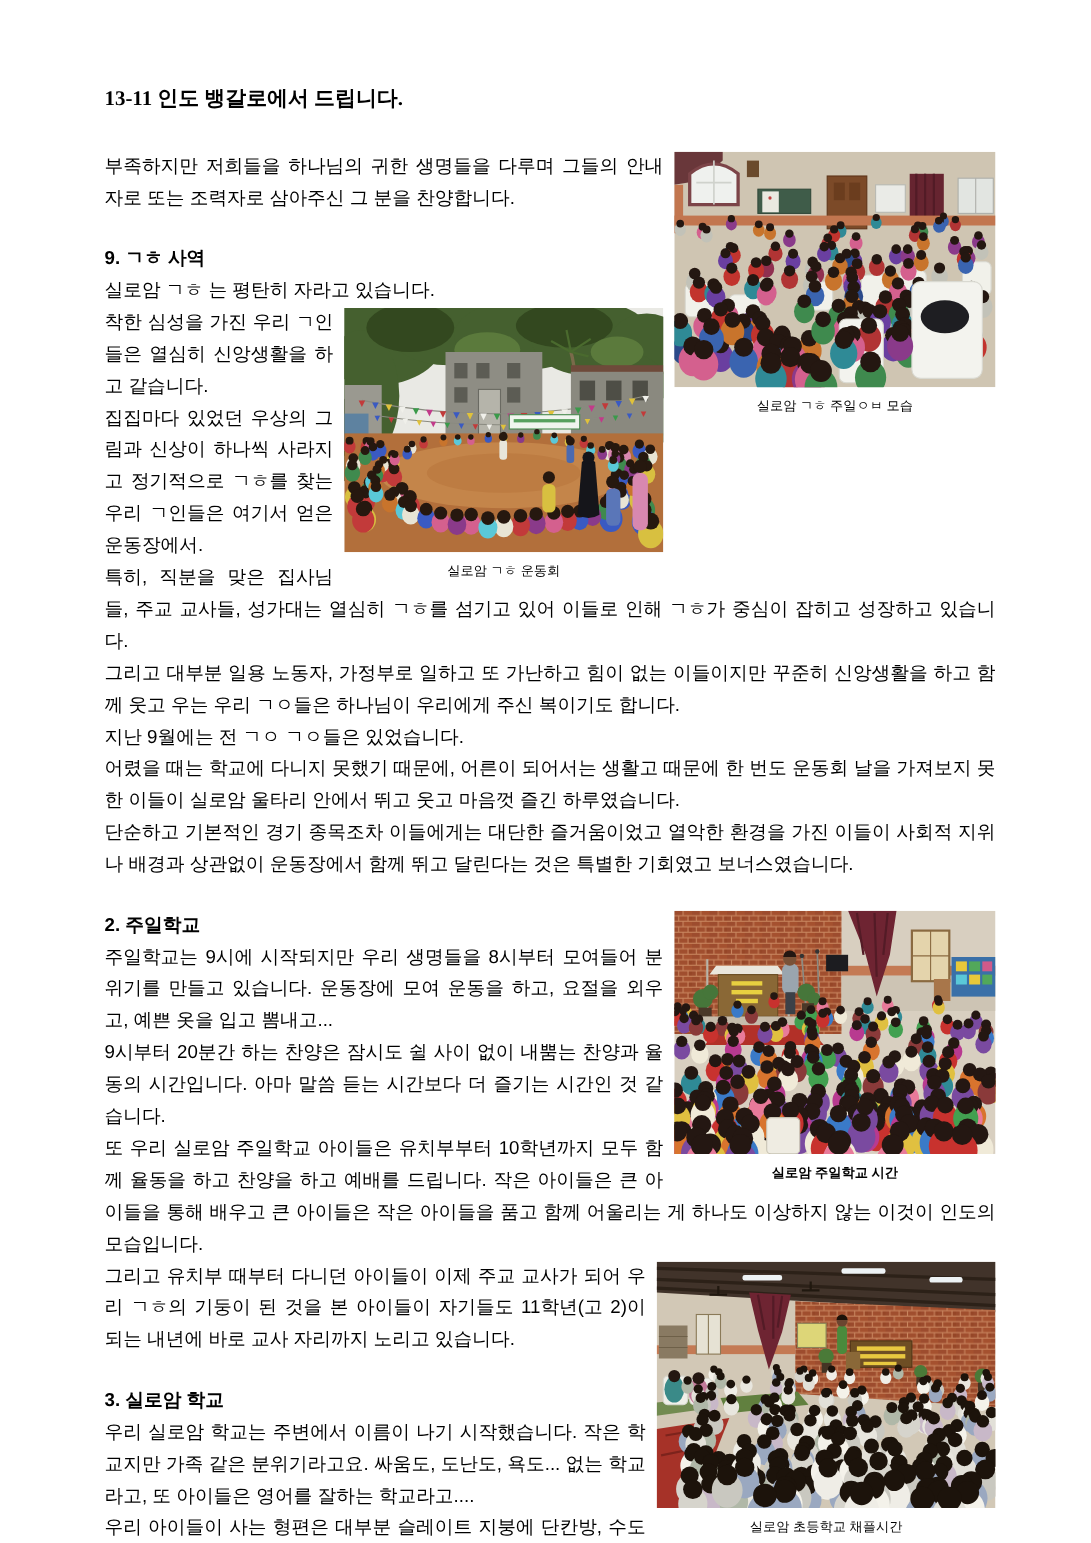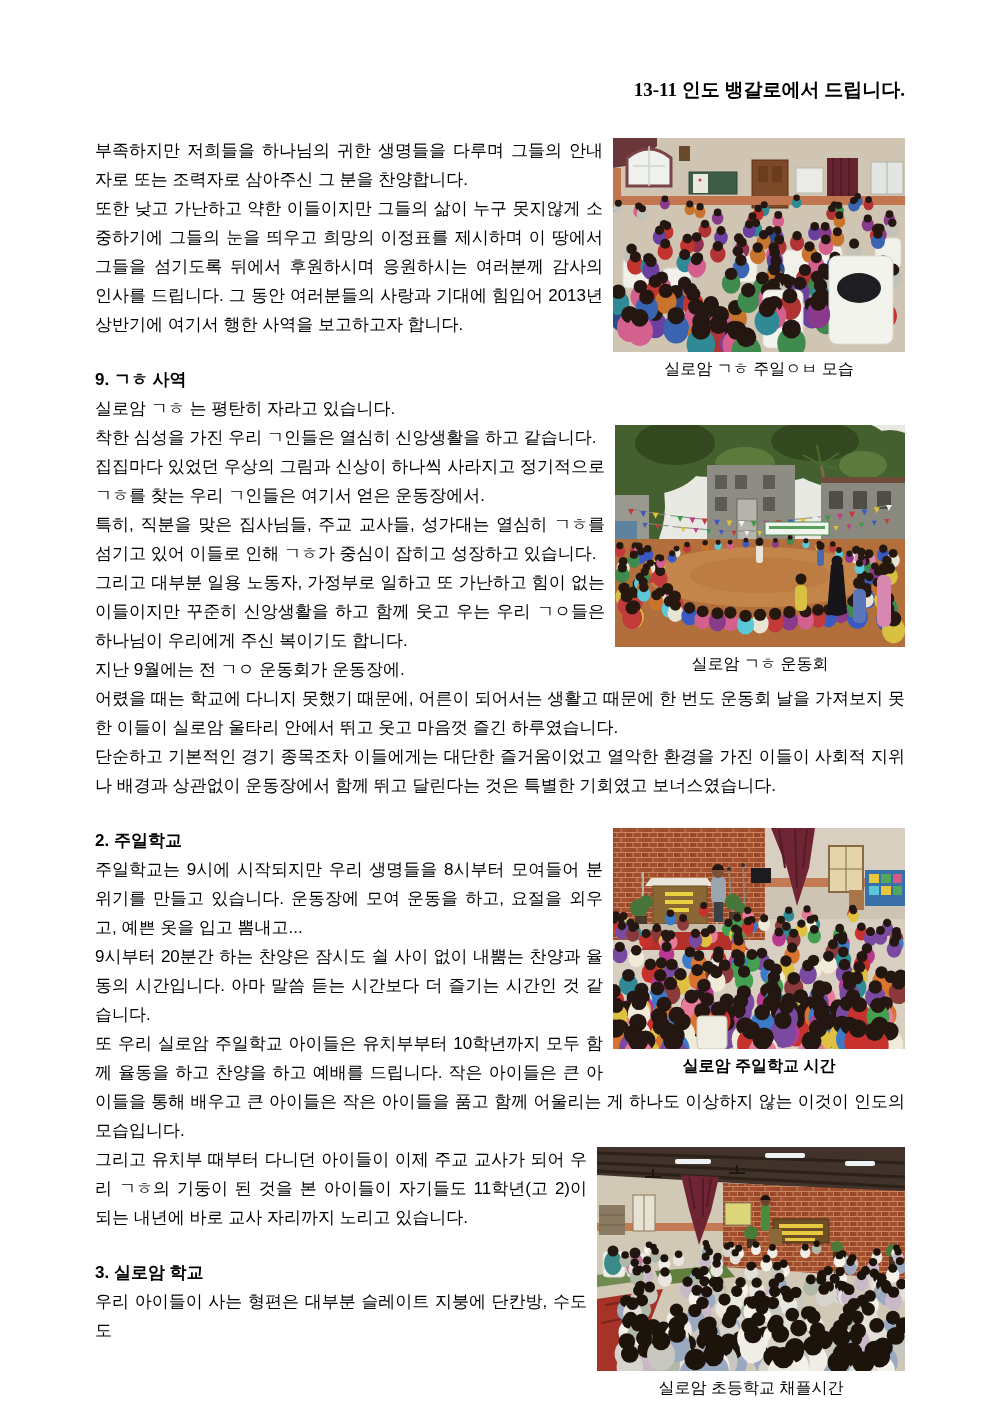--- a/index.html
+++ b/index.html
@@ -5,31 +5,31 @@
   * { box-sizing: border-box; }
   html, body { margin: 0; padding: 0; }
   body {
     width: 992px; height: 1403px; background: #ffffff;
     font-family: "Liberation Sans", sans-serif; color: #000;
     overflow: hidden;
   }
   .page { width: 992px; height: 1403px; padding: 78px 87px 0 95px; overflow: hidden; }
   .title {
     font-family: "Liberation Serif", serif;
-    font-size: 19px; font-weight: 600; text-align: right;
+    font-size: 19px; font-weight: 600; text-align: left;
     line-height: 24px; margin: 0 0 34px 0;
   }
   .t {
     font-size: 17px; line-height: 29px; text-align: justify;
     word-break: break-all; margin: 0;
   }
   .head { font-weight: bold; margin-top: 26px; }
   figure.ph { float: right; margin: 2px 0 6px 10px; }
   .ph svg { display: block; }
-  figcaption { font-size: 16px; line-height: 20px; padding-top: 7px; text-align: center; }
+  figcaption { font-size: 12px; line-height: 20px; padding-top: 7px; text-align: center; }
   figcaption.u span { }
 </style>
 </head>
 <body>
 
 <div class="page">
   <div class="title">13-11 인도 뱅갈로에서 드립니다.</div>
 
   <figure class="ph">
     <svg width="292" height="214" viewBox="0 0 292 214">
@@ -354,21 +354,20 @@
           <ellipse cx="123.93310355488211" cy="206.86732993810438" rx="14.328495132504031" ry="16.238961150171235" fill="#d4608e"></ellipse>
           <circle cx="123.93310355488211" cy="192.53883480560035" r="9.55233008833602" fill="#241711"></circle>
           <ellipse cx="133.3064502174966" cy="214.1483415310504" rx="14.92967957595829" ry="16.920303519419395" fill="#3f8a4e"></ellipse>
           <circle cx="133.3064502174966" cy="199.2186619550921" r="9.953119717305526" fill="#241711"></circle>
         </g>
     </svg>
     <figcaption><span>실로암 ㄱㅎ 주일ㅇㅂ 모습</span></figcaption>
   </figure>
 
   <div class="t">부족하지만 저희들을 하나님의 귀한 생명들을 다루며 그들의 안내자로 또는 조력자로 삼아주신 그 분을 찬양합니다.</div>
-  <div class="t">또한 낮고 가난하고 약한 이들이지만 그들의 삶이 누구 못지않게 소중하기에 그들의 눈을 띄우고 희망의 이정표를 제시하며 이 땅에서 그들을 섬기도록 뒤에서 후원하시며 응원하시는 여러분께 감사의 인사를 드립니다. 그 동안 여러분들의 사랑과 기대에 힘입어 2013년 상반기에 여기서 행한 사역을 보고하고자 합니다.</div>
 
   <div class="t head">9. ㄱㅎ 사역</div>
   <div class="t">실로암 ㄱㅎ 는 평탄히 자라고 있습니다.</div>
 
   <figure class="ph">
     <svg width="290" height="222" viewBox="0 0 290 222">
       <rect width="290" height="222" fill="#e9e9e4"></rect>
       <g fill="#45602f">
         <ellipse cx="30" cy="30" rx="60" ry="40"></ellipse>
           <ellipse cx="95" cy="22" rx="55" ry="30"></ellipse>
@@ -647,21 +646,21 @@
       <rect x="180" y="160" width="12" height="26" rx="5" fill="#d8c040"></rect>
         <circle cx="186" cy="154" r="5.5" fill="#26180f"></circle>
     </svg>
     <figcaption class="u"><span>실로암 ㄱㅎ 운동회</span></figcaption>
   </figure>
 
   <div class="t">착한 심성을 가진 우리 ㄱ인들은 열심히 신앙생활을 하고 같습니다.</div>
   <div class="t">집집마다 있었던 우상의 그림과 신상이 하나씩 사라지고 정기적으로 ㄱㅎ를 찾는 우리 ㄱ인들은 여기서 얻은 운동장에서.</div>
   <div class="t">특히, 직분을 맞은 집사님들, 주교 교사들, 성가대는 열심히 ㄱㅎ를 섬기고 있어 이들로 인해 ㄱㅎ가 중심이 잡히고 성장하고 있습니다.</div>
   <div class="t">그리고 대부분 일용 노동자, 가정부로 일하고 또 가난하고 힘이 없는 이들이지만 꾸준히 신앙생활을 하고 함께 웃고 우는 우리 ㄱㅇ들은 하나님이 우리에게 주신 복이기도 합니다.</div>
-  <div class="t">지난 9월에는 전 ㄱㅇ 운동회가 운동장에.</div>
+  <div class="t">지난 9월에는 전 ㄱㅇ ㄱㅇ들은 있었습니다.</div>
   <div class="t">어렸을 때는 학교에 다니지 못했기 때문에, 어른이 되어서는 생활고 때문에 한 번도 운동회 날을 가져보지 못한 이들이 실로암 울타리 안에서 뛰고 웃고 마음껏 즐긴 하루였습니다.</div>
   <div class="t">단순하고 기본적인 경기 종목조차 이들에게는 대단한 즐거움이었고 열악한 환경을 가진 이들이 사회적 지위나 배경과 상관없이 운동장에서 함께 뛰고 달린다는 것은 특별한 기회였고 보너스였습니다.</div>
 
   <div class="t head">
     
     <figure class="ph">
       <svg width="292" height="221" viewBox="0 0 292 221">
         <defs>
           <pattern id="bk3" width="16" height="10" patternUnits="userSpaceOnUse">
             <rect width="16" height="10" fill="#c8855e"></rect>
@@ -1578,14 +1577,15 @@
           <ellipse cx="266.30497670918703" cy="232.03949364670552" rx="16.453431941801682" ry="18.647222867375238" fill="#e2e0d8"></ellipse>
           <circle cx="266.30497670918703" cy="215.58606170490384" r="10.968954627867788" fill="#1c130b"></circle>
         </g>
     </svg>
     <figcaption class="u"><span>실로암 초등학교 채플시간</span></figcaption>
   </figure>
 
   <div class="t">그리고 유치부 때부터 다니던 아이들이 이제 주교 교사가 되어 우리 ㄱㅎ의 기둥이 된 것을 본 아이들이 자기들도 11학년(고 2)이 되는 내년에 바로 교사 자리까지 노리고 있습니다.</div>
 
   <div class="t head">3. 실로암 학교</div>
+  <div class="t">우리 실로암 학교는 주변에서 이름이 나기 시작했습니다. 작은 학교지만 가족 같은 분위기라고요. 싸움도, 도난도, 욕도... 없는 학교라고, 또 아이들은 영어를 잘하는 학교라고....</div>
   <div class="t">우리 아이들이 사는 형편은 대부분 슬레이트 지붕에 단칸방, 수도도</div>
 </div>
 
 </body></html>

